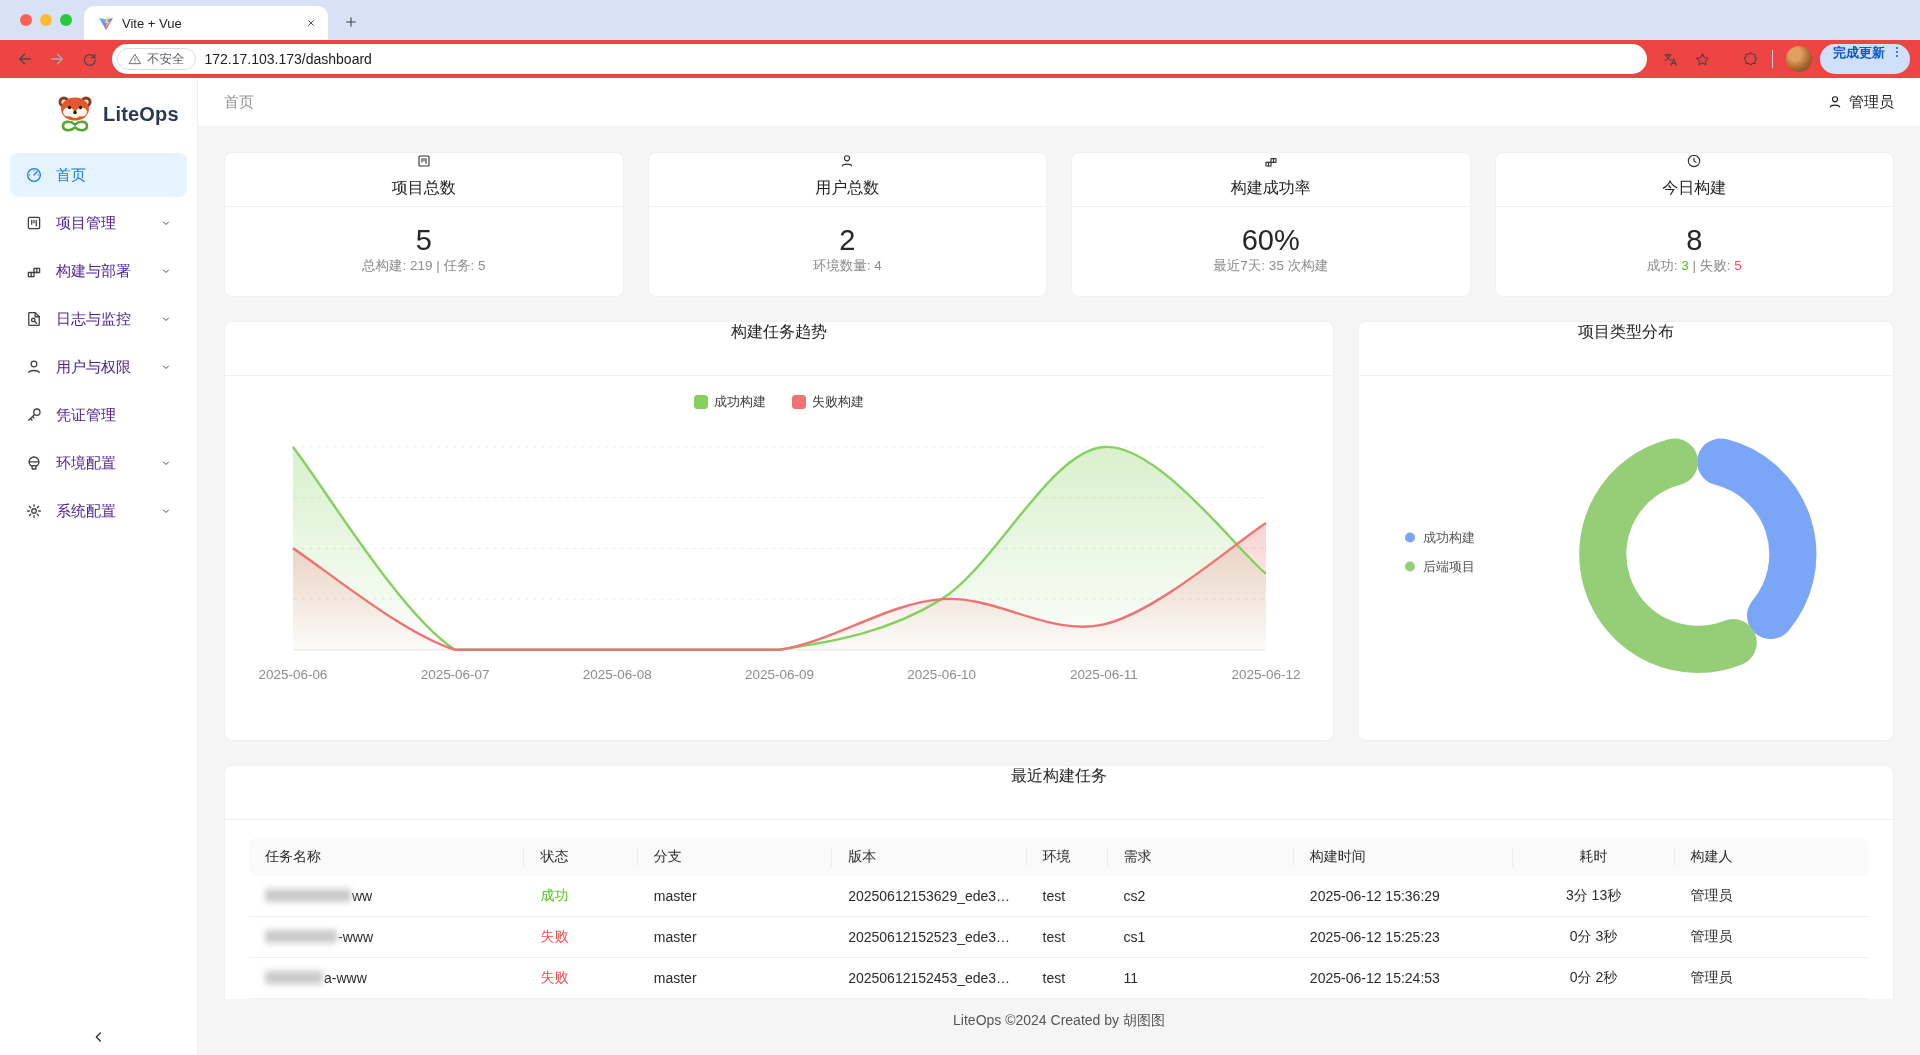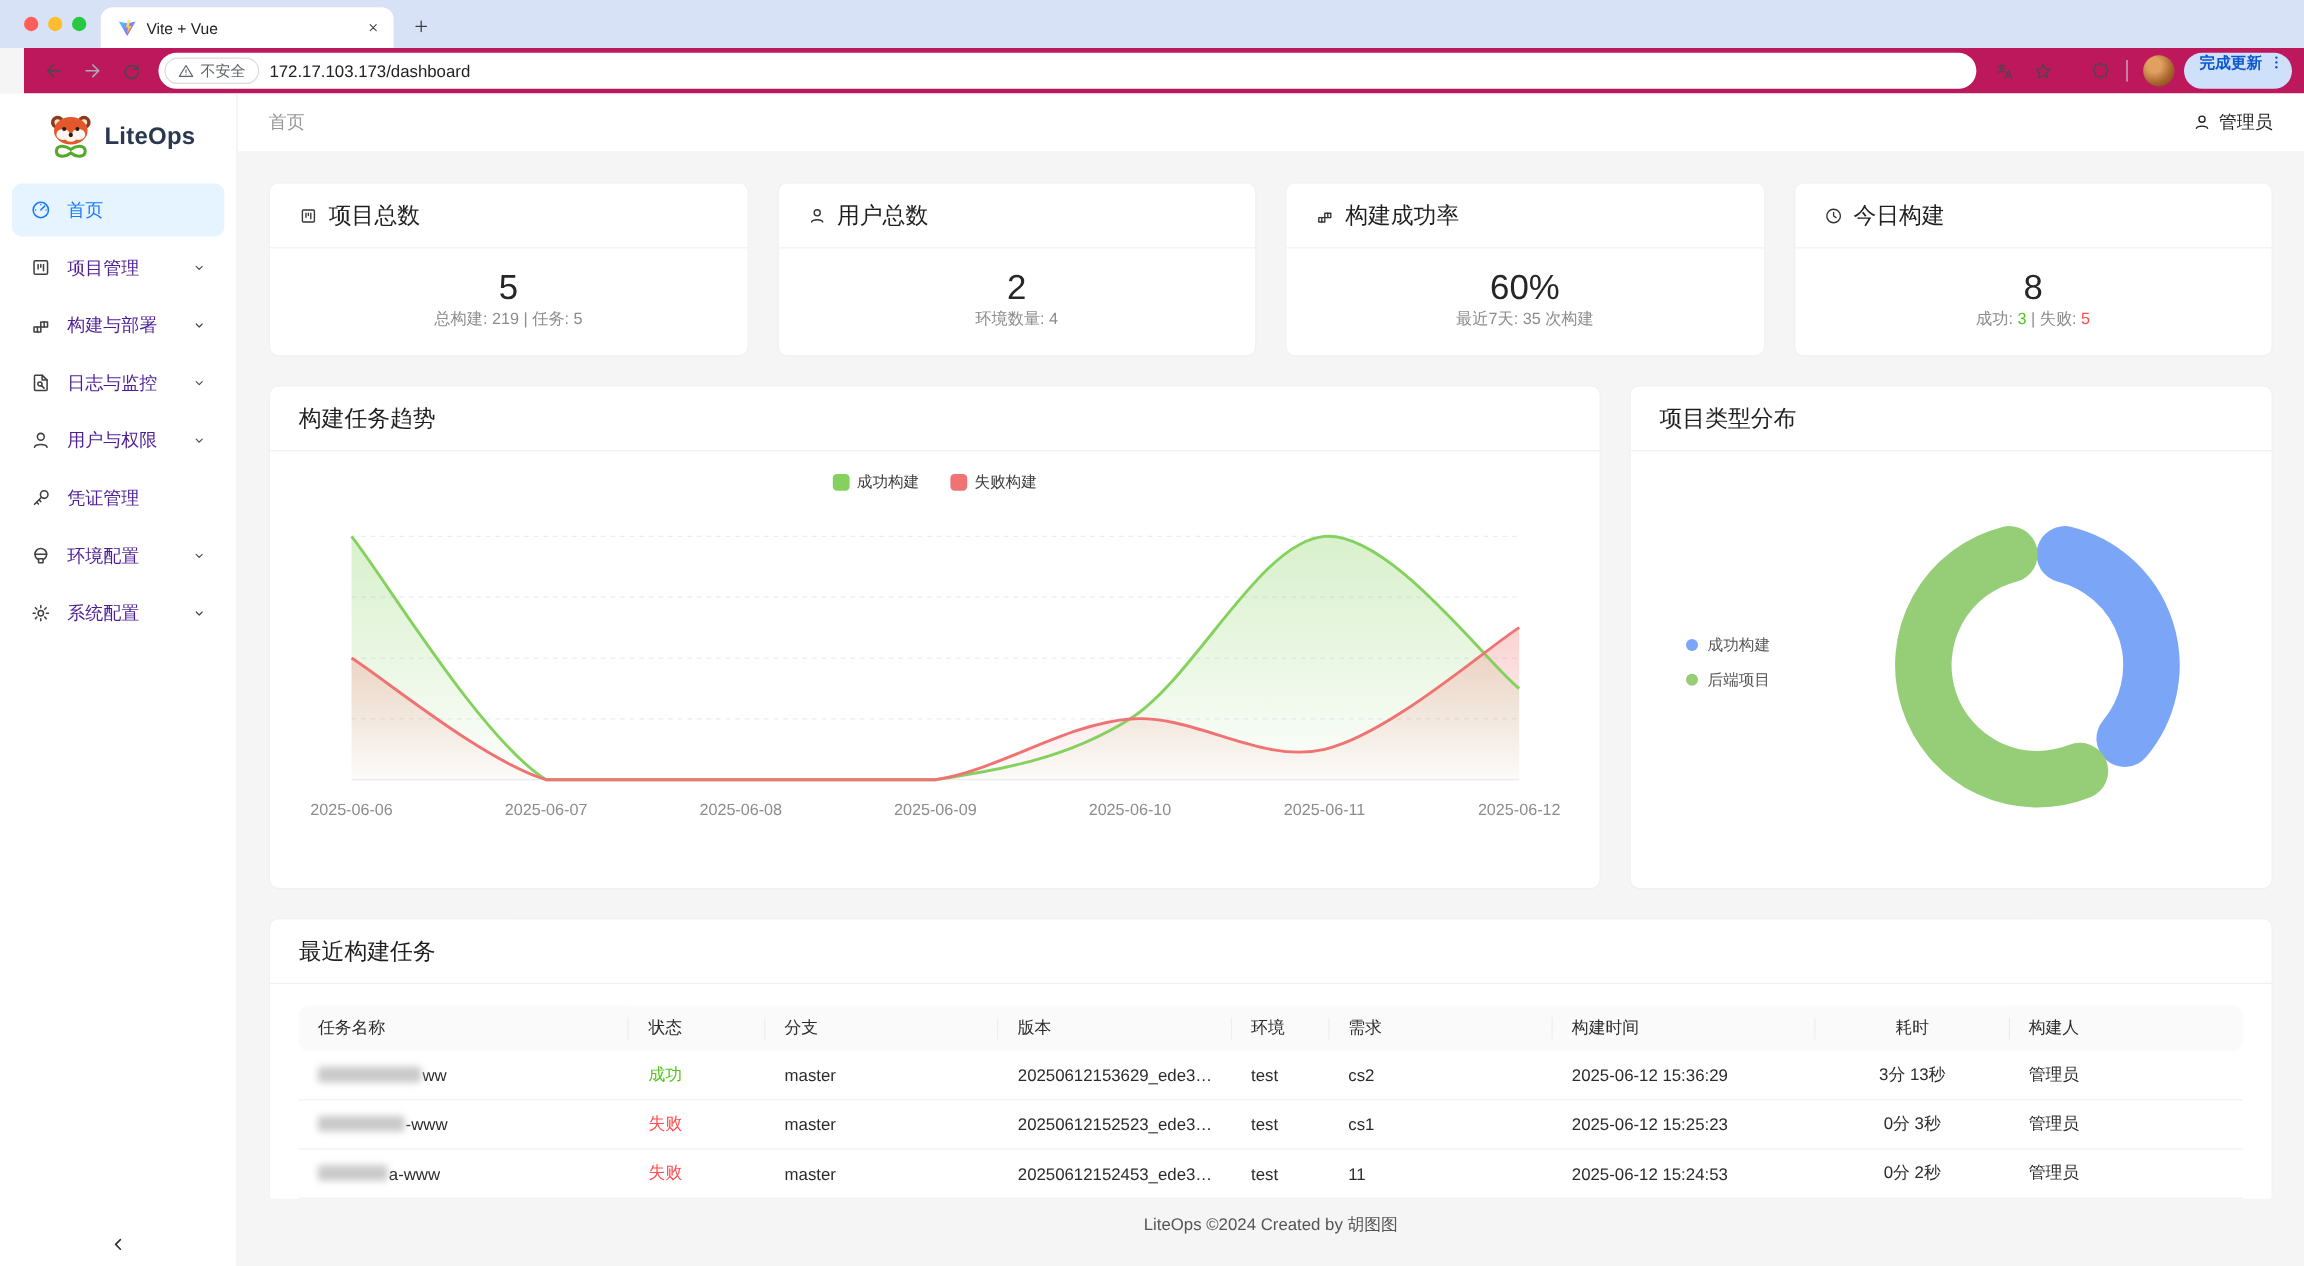--- a/index.html
+++ b/index.html
@@ -9,57 +9,57 @@
 
   
   .tabstrip { height:40px; background:#d8e2f7; display:flex; align-items:flex-end; padding-left:84px; position:relative; }
   .traffic { position:absolute; left:20px; top:14px; display:flex; gap:8px; }
   .traffic span { width:12px; height:12px; border-radius:50%; display:block; }
   .t-red{background:#ff5f57}.t-yellow{background:#febc2e}.t-green{background:#28c840}
   .tab { width:244px; height:34px; background:#fff; border-radius:10px 10px 0 0; display:flex; align-items:center; gap:8px; padding:0 8px 0 14px; font-size:13px; color:#1f1f1f; }
   .tab-title { flex:1; white-space:nowrap; overflow:hidden; }
   .tab-close { width:18px; height:18px; display:flex; align-items:center; justify-content:center; color:#3c4043; border-radius:50%; }
   .newtab { width:30px; height:30px; margin:0 0 3px 8px; display:flex; align-items:center; justify-content:center; color:#3c4043; border-radius:50%; }
-  .toolbar { height:38px; background:#be185d; display:flex; align-items:center; padding:0 10px; gap:2px;margin-left:20px; }
+  .toolbar { height:38px; background:#ef4444; display:flex; align-items:center; padding:0 10px; gap:2px; }
   .nav-btn { width:30px; height:30px; border-radius:50%; display:flex; align-items:center; justify-content:center; color:#46484b; }
   .nav-btn.disabled { color:#a9aeb6; }
   .omnibox { flex:1; height:30px; background:#fff; border-radius:15px; margin:0 6px; display:flex; align-items:center; gap:9px; padding:0 12px 0 5px; box-shadow:0 1px 2px rgba(60,64,67,.12); }
   .chip { display:flex; align-items:center; gap:5px; height:22px; padding:0 10px; border:1px solid #dadce0; border-radius:11px; color:#5f6368; font-size:12.5px; background:#fff; }
   .url { font-size:14px; color:#202124; }
   .tool-icon { width:30px; height:30px; display:flex; align-items:center; justify-content:center; color:#46484b; }
   .vsep { width:1px; height:18px; background:#c6cad1; margin:0 5px; }
   .avatar { width:26px; height:26px; border-radius:50%; margin:0 6px;
     background:radial-gradient(circle at 35% 32%, #e0a060 0 25%, #a9652e 60%, #6f3c16); }
   .update-pill { display:flex; gap:4px; height:30px; padding:0 5px 0 13px; border-radius:16px; background:#cfe0fb; color:#0b57d0; font-size:13px; font-weight:700; }
 
   
   .app { display:flex; height:977px; background:#f5f5f5; }
   .sidebar { width:198px; flex-shrink:0; background:#fff; border-right:1px solid #f0f0f0; position:relative; }
-  .brand { display:flex; align-items:center; gap:5px; padding:15px 0 10px 36px; }
+  .brand { display:flex; align-items:center; gap:5px; padding:15px 0 10px 52px; }
   .brand-name { font-size:20px; font-weight:700; color:#2a3950; letter-spacing:.2px; }
   .menu { padding:8px 10px; }
   .menu-item { height:44px; border-radius:8px; display:flex; align-items:center; gap:13px; padding:0 15px; margin-bottom:4px; font-size:15px; color:#4c1d95; cursor:pointer; }
   .menu-item .mi-icon { display:flex; color:#3f3f3f; }
   .menu-item .mi-label { flex:1; }
   .menu-item .mi-chevron { display:flex; color:#4a4a4a; }
   .menu-item.active { background:#e6f4ff; color:#1677ff; }
   .menu-item.active .mi-icon { color:#1677ff; }
   .collapse-btn { position:absolute; bottom:10px; left:0; right:0; display:flex; justify-content:center; color:#2f2f2f; cursor:pointer; }
 
   .main { flex:1; min-width:0; display:flex; flex-direction:column; }
   .main-header { height:48px; background:#fff; display:flex; align-items:center; padding:0 26px; }
   .breadcrumb { font-size:15px; color:#969696; }
   .user-menu { margin-left:auto; display:flex; align-items:center; gap:6px; font-size:15px; color:#1f1f1f; cursor:pointer; }
 
   .content { flex:1; padding:26px 26px 0; overflow:hidden; }
 
   
   .stats-row { display:flex; gap:24px; }
   .stat-card { flex:1; background:#fff; border:1px solid #f0f0f0; border-radius:8px; overflow:hidden; }
-  .card-head { height:54px; display:flex; align-items:center; gap:9px; padding:0 24px; border-bottom:1px solid #f0f0f0; font-size:19px; color:#1f1f1f; }
+  .card-head { height:54px; display:flex; align-items:center; gap:9px; padding:0 24px; border-bottom:1px solid #f0f0f0; font-size:16px; color:#1f1f1f;flex-direction:column; }
   .card-head .ch-icon { display:flex; color:#333; }
   .stat-body { padding:17px 0 21px; text-align:center; }
   .stat-value { font-size:29px; color:#262626; }
   .stat-sub { font-size:13.5px; color:#8c8c8c; }
 
   
   .charts-row { display:flex; gap:24px; margin-top:24px; }
   .chart-card { background:#fff; border:1px solid #f0f0f0; border-radius:8px; height:420px; overflow:hidden; }
   .chart-card.trend { flex:2.075; }
   .chart-card.pie  { flex:1; }

